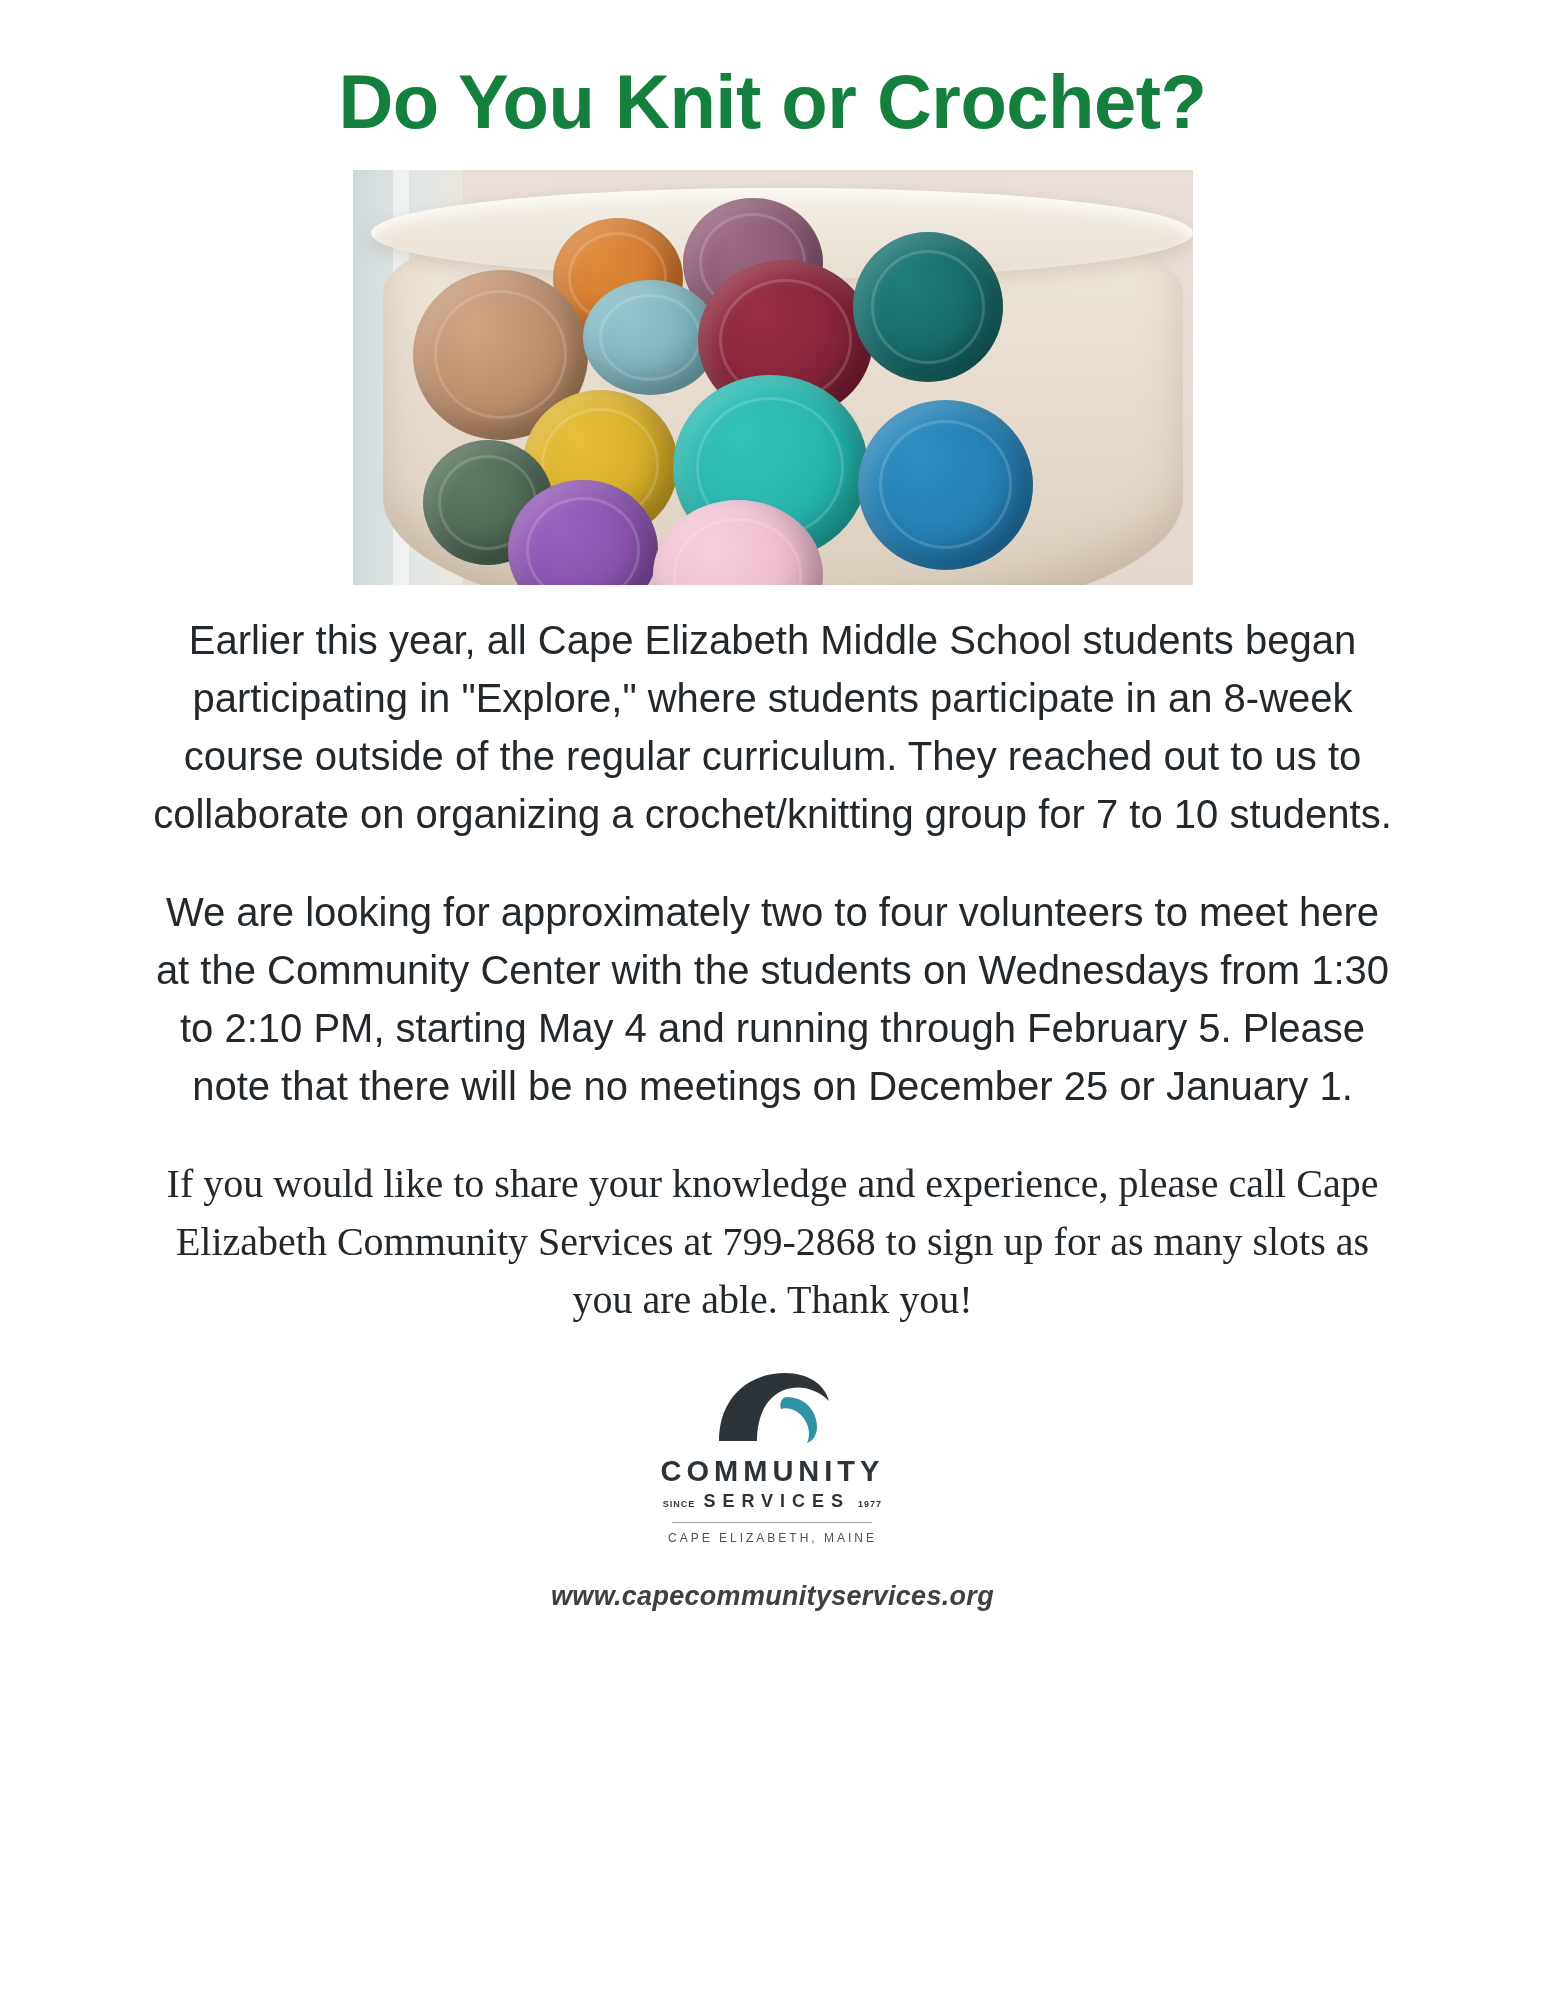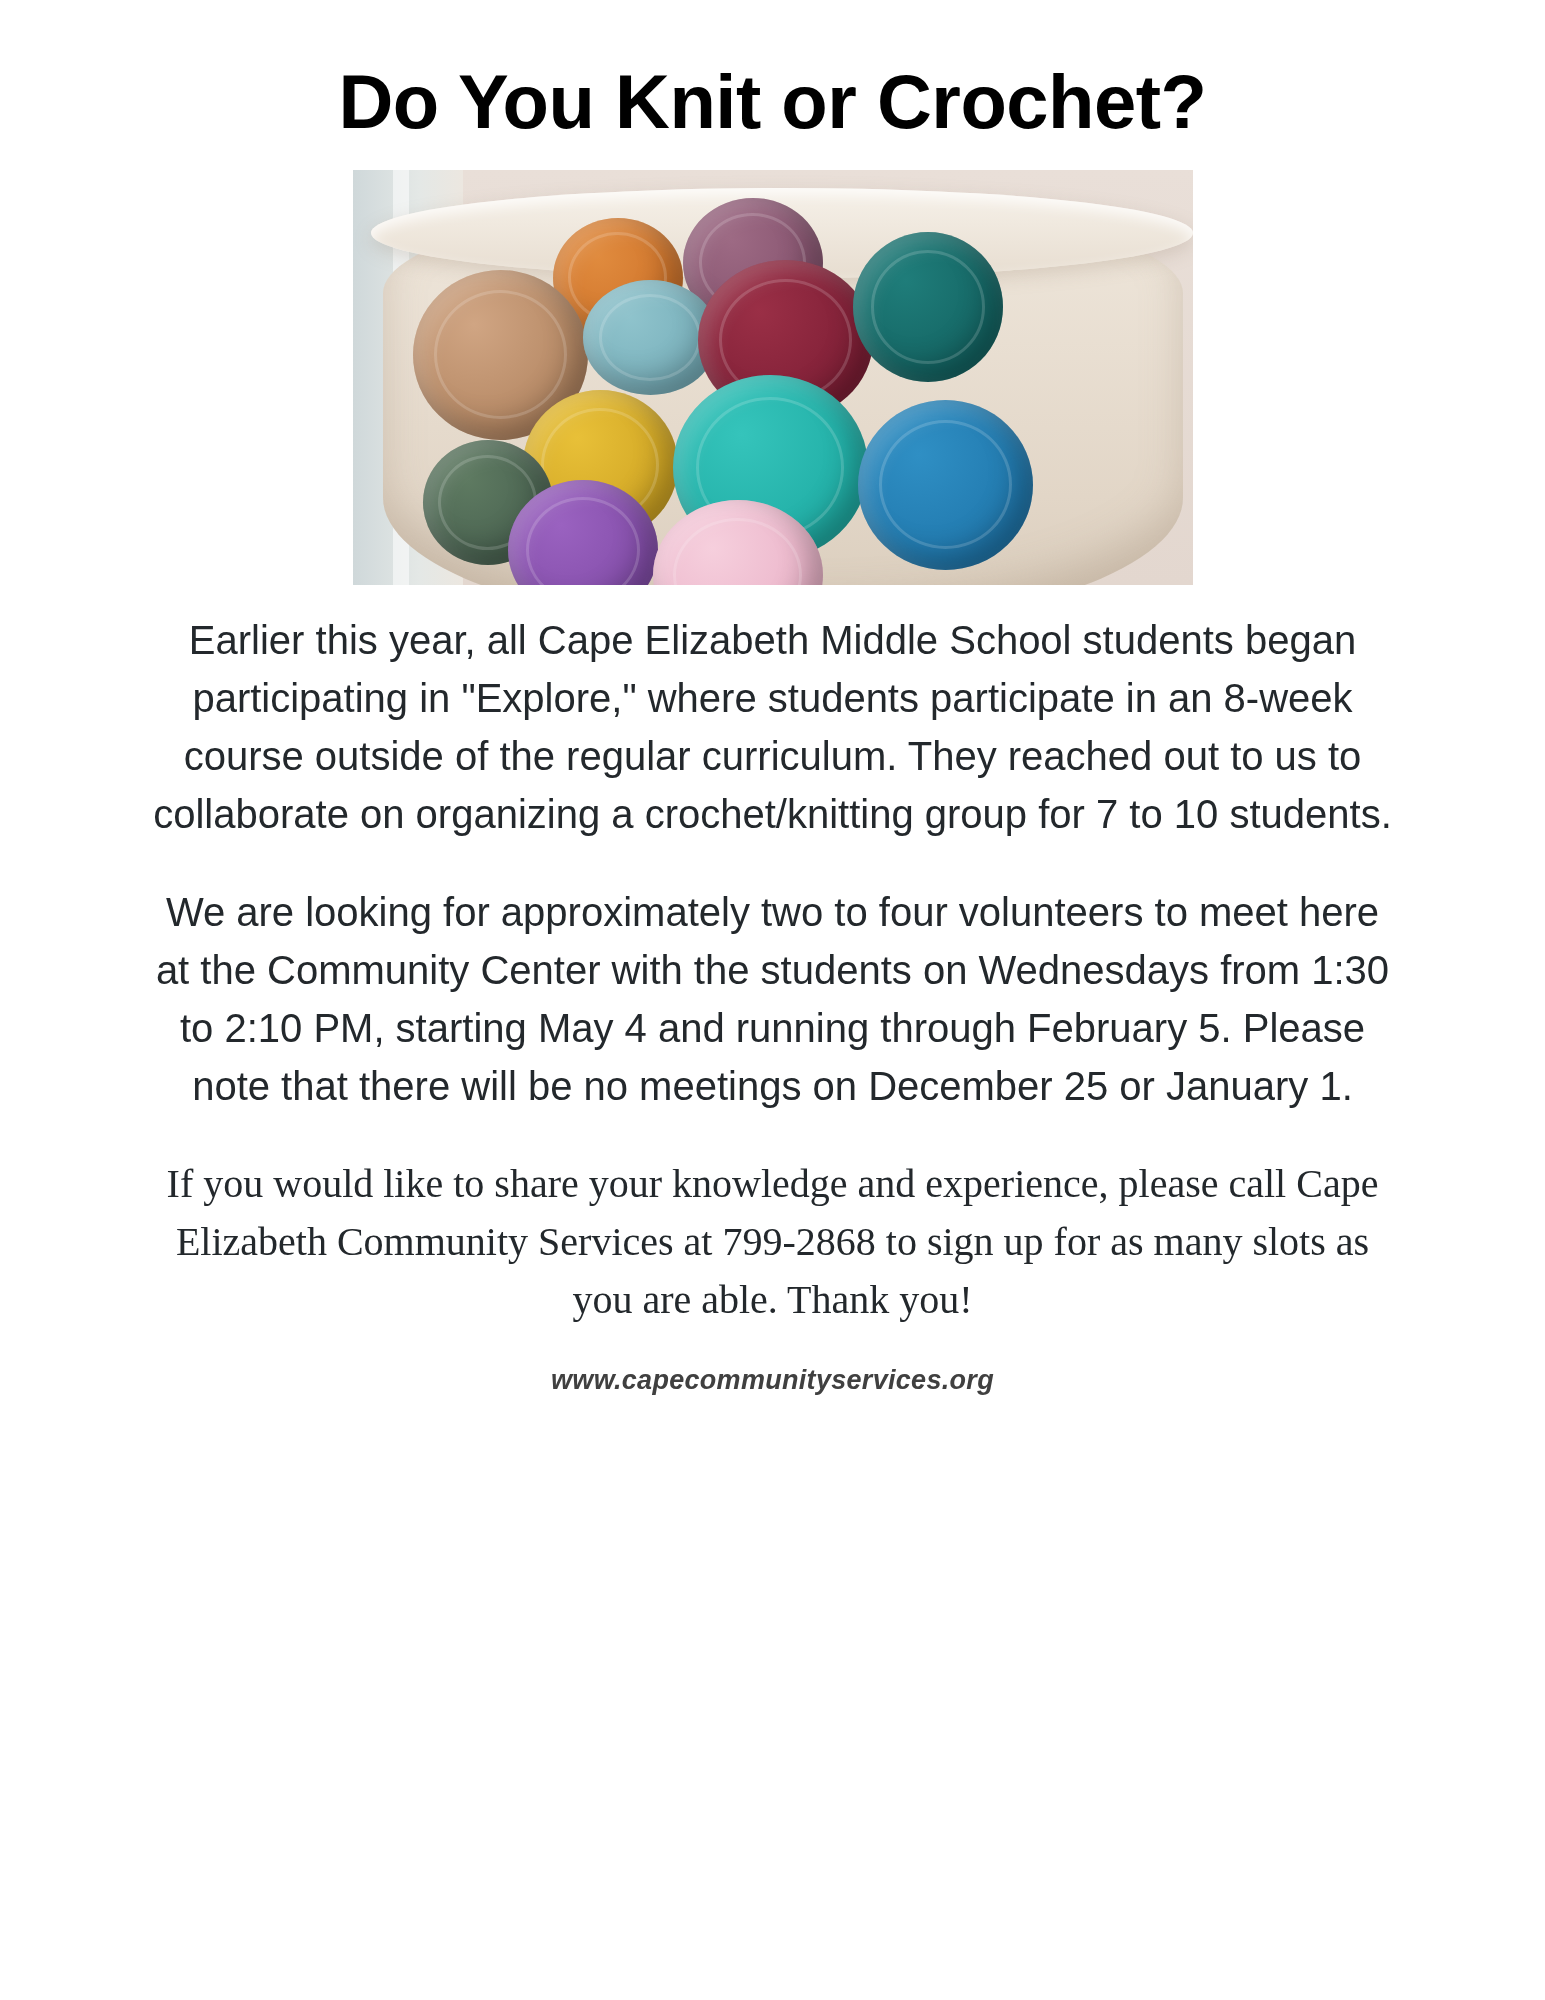--- a/index.html
+++ b/index.html
@@ -21,21 +21,21 @@
     background: #ffffff;
     box-sizing: border-box;
     padding: 40px 60px 30px 60px;
     display: flex;
     flex-direction: column;
     align-items: center;
   }
   .headline {
     font-size: 76px;
     font-weight: bold;
-    color: #000000;
+    color: #15803d;
     letter-spacing: -0.5px;
     text-align: center;
     margin: 22px 0 28px 0;
     line-height: 1.05;
   }
   
   .photo-wrap {
     width: 840px;
     height: 415px;
     margin-bottom: 26px;
@@ -189,16 +189,32 @@
       <div class="yarn" style="left:300px; top:330px; width:170px; height:150px; background:radial-gradient(circle at 35% 32%, #f6cfdd, #e6a9c1);"></div>
     </div>
   </div>
 
   <div class="body-copy">
     <p>Earlier this year, all Cape Elizabeth Middle School students began participating in "Explore," where students participate in an 8-week course outside of the regular curriculum. They reached out to us to collaborate on organizing a crochet/knitting group for 7 to 10 students.</p>
     <p>We are looking for approximately two to four volunteers to meet here at the Community Center with the students on Wednesdays from 1:30 to 2:10 PM, starting May 4 and running through February 5. Please note that there will be no meetings on December 25 or January 1.</p>
     <p>If you would like to share your knowledge and experience, please call Cape Elizabeth Community Services at 799-2868 to sign up for as many slots as you are able. Thank you!</p>
   </div>
 
+  <div class="logo-block">
+    <div class="logo-mark">
+      <svg viewBox="0 0 118 74" width="118" height="74" aria-hidden="true">
+        <path d="M6 70 C6 28, 34 2, 72 2 C96 2, 112 14, 116 30 C104 18, 88 14, 74 18 C54 24, 44 44, 44 70 Z" fill="#2d3439"></path>
+        <path d="M74 26 C92 26, 104 40, 104 56 C104 64, 100 70, 94 72 C98 64, 96 52, 88 44 C82 38, 74 36, 68 38 C66 32, 69 26, 74 26 Z" fill="#2f93a6"></path>
+      </svg>
+    </div>
+    <div class="logo-name">COMMUNITY</div>
+    <div class="logo-sub">
+      <span class="tiny">SINCE</span>
+      <span>SERVICES</span>
+      <span class="tiny">1977</span>
+    </div>
+    <div class="logo-rule"></div>
+    <div class="logo-place">CAPE ELIZABETH, MAINE</div>
+  </div>
 
   <div class="website">www.capecommunityservices.org</div>
 
 </div>
 
 </body></html>

